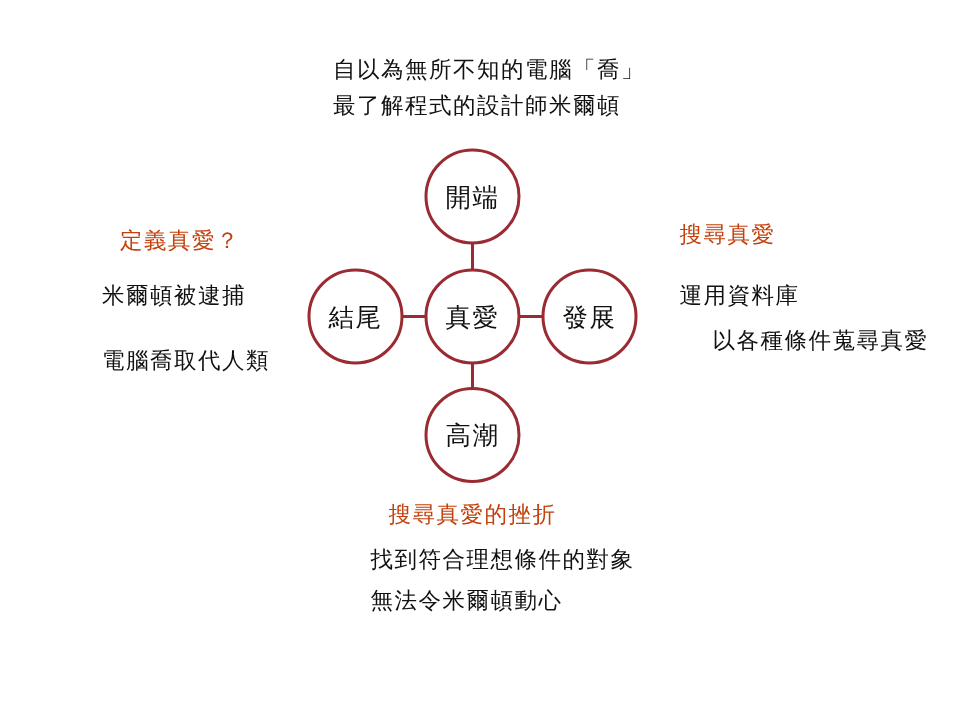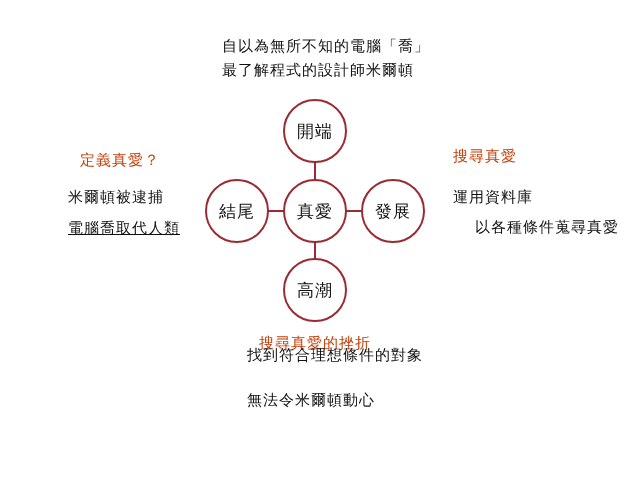--- a/index.html
+++ b/index.html
@@ -75,28 +75,28 @@
 
   <div class="node-label" style="left:315px; top:211px;">真愛</div>
   <div class="node-label" style="left:315px; top:131px;">開端</div>
   <div class="node-label" style="left:237px; top:211px;">結尾</div>
   <div class="node-label" style="left:315px; top:290px;">高潮</div>
   <div class="node-label" style="left:393px; top:211px;">發展</div>
 
   <div>
     <div class="txt red" style="left:80px; top:150px;">定義真愛？</div>
     <div class="txt" style="left:68px; top:187px;">米爾頓被逮捕</div>
-    <div class="txt" style="left:68px; top:218px;text-decoration:underline;">電腦喬取代人類</div>
+    <div class="txt" style="left:68px; top:230px;">電腦喬取代人類</div>
   </div>
 
   <div>
     <div class="txt red" style="left:453px; top:146px;">搜尋真愛</div>
     <div class="txt" style="left:453px; top:187px;">運用資料庫</div>
     <div class="txt" style="left:475px; top:217px;">以各種條件蒐尋真愛</div>
   </div>
 
   <div>
     <div class="txt red" style="left:259px; top:333px;">搜尋真愛的挫折</div>
-    <div class="txt" style="left:247px; top:347px;font-family:Liberation Mono, monospace;">找到符合理想條件的對象</div>
+    <div class="txt" style="left:247px; top:363px;">找到符合理想條件的對象</div>
     <div class="txt" style="left:247px; top:390px;">無法令米爾頓動心</div>
   </div>
 
 </div>
 
 </body></html>

